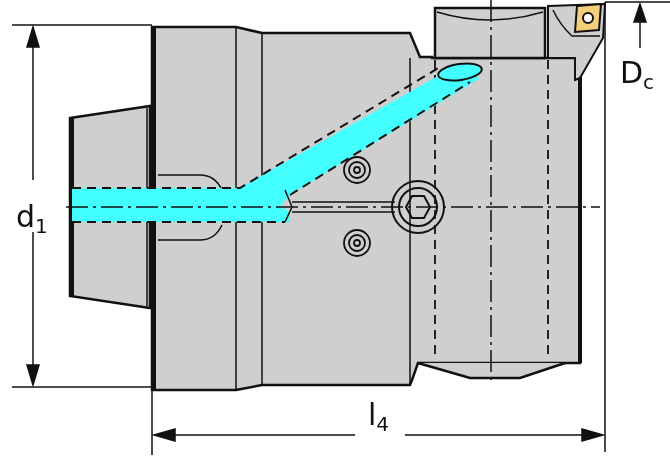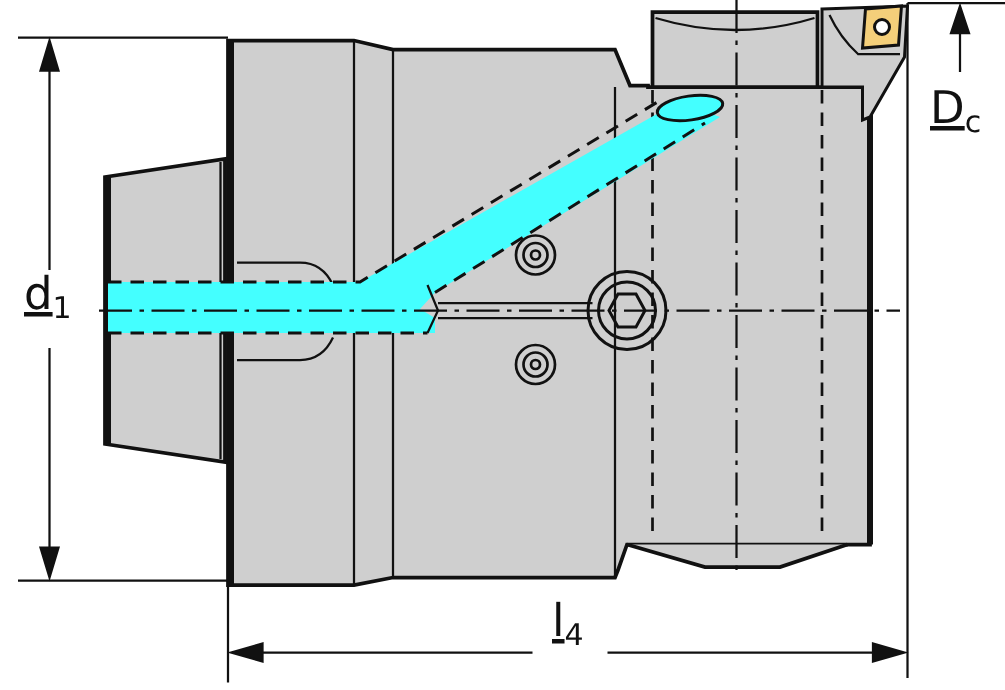--- a/index.html
+++ b/index.html
@@ -1,18 +1,18 @@
 <!DOCTYPE html>
 <html><head>
 <meta charset="utf-8">
 <style>
   html, body { margin: 0; padding: 0; background: #ffffff; }
   body { width: 670px; height: 460px; overflow: hidden; position: relative; font-family: "DejaVu Sans", sans-serif; }
   #drawing { position: absolute; left: 0; top: 0; width: 670px; height: 460px; }
-  .lbl { position: absolute; font-family: "DejaVu Sans", sans-serif; color: #111; font-size: 30px; line-height: 1; text-decoration: underline; }
+  .lbl { position: absolute; font-family: "DejaVu Sans", sans-serif; color: #111; font-size: 30px; line-height: 1; }
   .lbl sub { font-size: 20px; vertical-align: -6px; }
 </style>
 </head>
 <body>
 
 <svg id="drawing" viewBox="0 0 670 460" xmlns="http://www.w3.org/2000/svg">
 
   <g>
     <path d="M70 118 L150 106 L150 308 L70 296 Z" fill="#cfcfcf" stroke="#111" stroke-width="2.5"></path>
     <line x1="72" y1="118" x2="72" y2="296" stroke="#111" stroke-width="4"></line>
@@ -109,21 +109,21 @@
 
   <g stroke="#111" stroke-width="1.5" fill="#111">
     <line x1="152" y1="390" x2="152" y2="455"></line>
     <line x1="155" y1="435" x2="355" y2="435"></line>
     <line x1="405" y1="435" x2="602" y2="435"></line>
     <path d="M154 435 L175 429 L175 441 Z"></path>
     <path d="M603 435 L582 429 L582 441 Z"></path>
   </g>
 </svg>
 
-<div class="lbl" style="left:16px; top:182px;">
+<div class="lbl" style="left:16px; top:202px;">
   <span>d</span><sub>1</sub>
 </div>
 <div class="lbl" style="left:620px; top:58px;">
   <span>D</span><sub>c</sub>
 </div>
 <div class="lbl" style="left:368px; top:400px;">
   <span>l</span><sub>4</sub>
 </div>
 
 </body></html>

